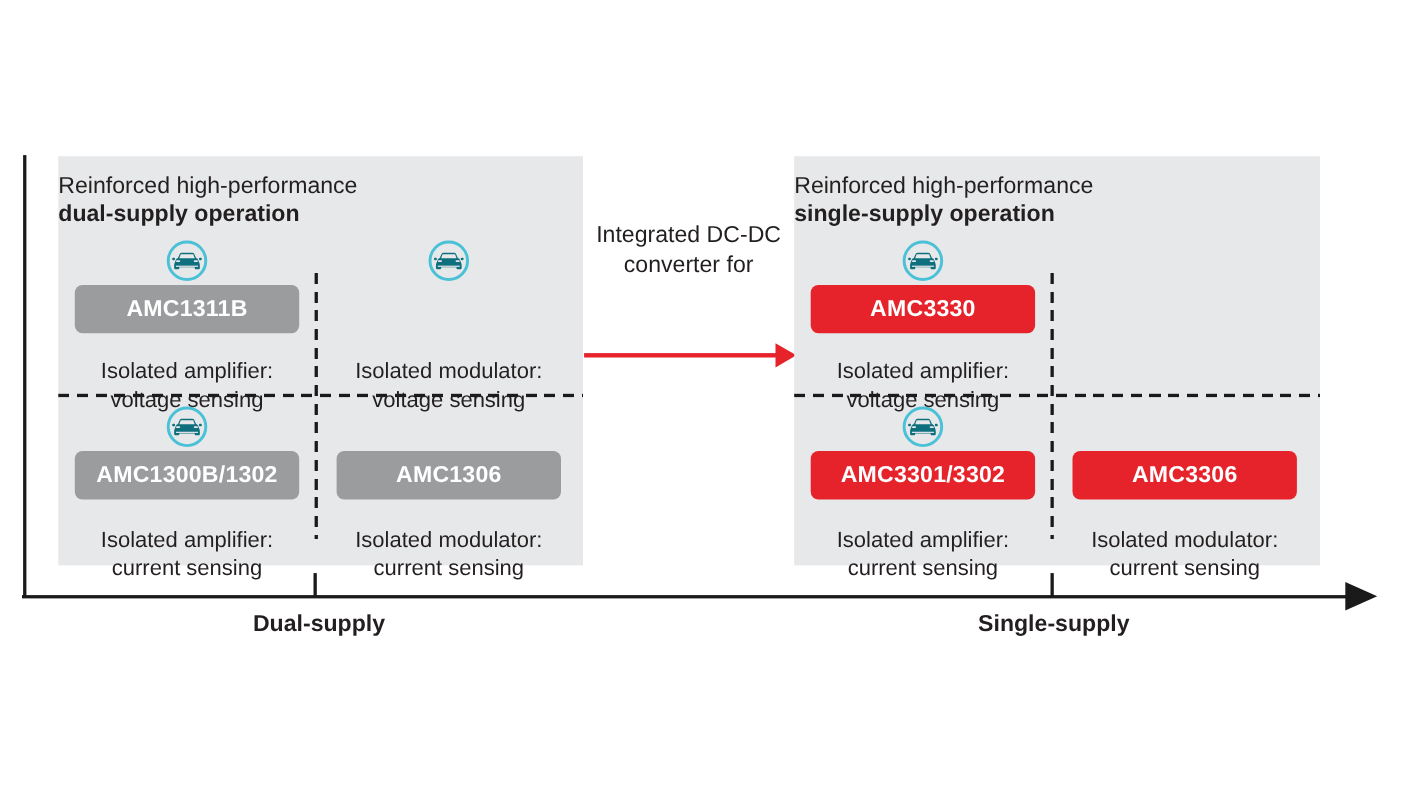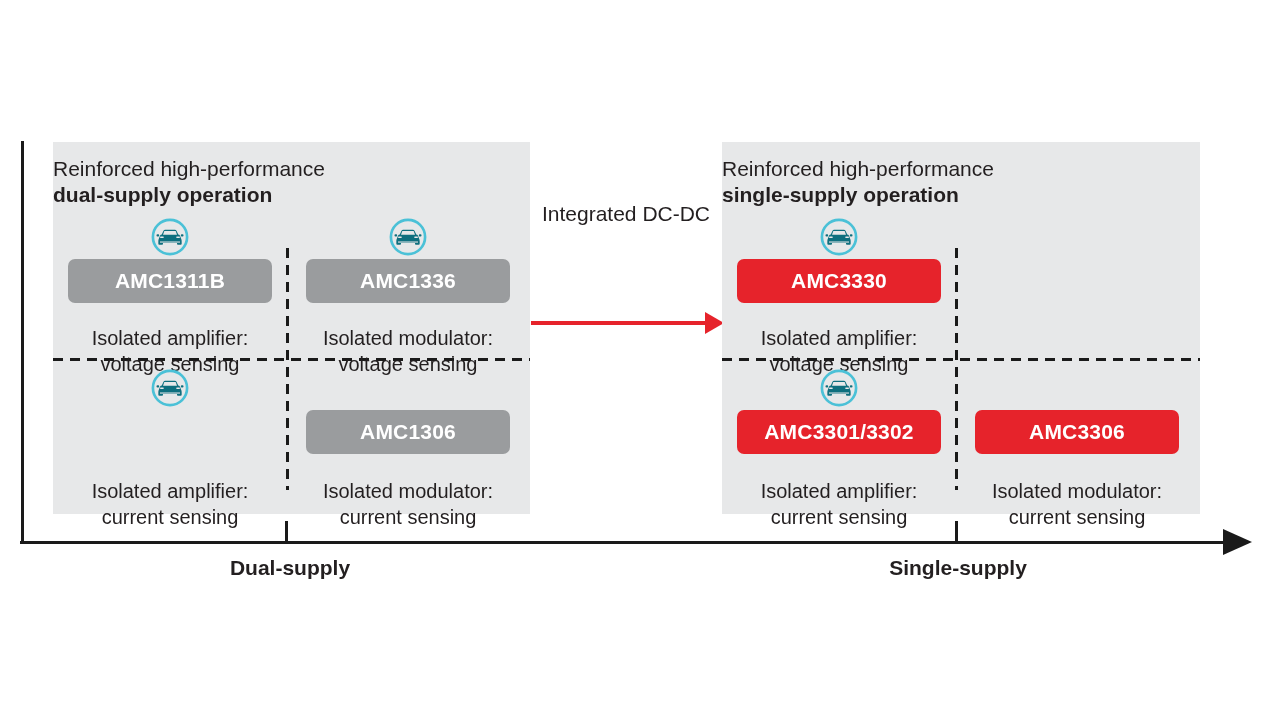--- a/index.html
+++ b/index.html
@@ -76,52 +76,53 @@
     <circle cx="24" cy="24" r="20.5" fill="none" stroke="var(--ring,#4bc1d7)" stroke-width="3.2"></circle>
     <path fill="var(--teal,#0e6f7e)" d="M10.5 26.5 l1.6 -4.2 q0.7 -1.1 2 -1.3 l2.1 -4.6 q0.6 -1.2 1.9 -1.2 h11.8 q1.3 0 1.9 1.2 l2.1 4.6 q1.3 0.2 2 1.3 l1.6 4.2 q0.5 1.2 0.5 2.5 v3.2 q0 1.1 -1.1 1.1 h-3.4 q-1.1 0 -1.1 -1.1 v-1 h-16.8 v1 q0 1.1 -1.1 1.1 h-3.4 q-1.1 0 -1.1 -1.1 v-3.2 q0 -1.3 0.5 -2.5 Z"></path>
     <path fill="var(--panel-bg,#e7e8e9)" d="M17.2 16.9 h13.6 l1.6 4.3 h-16.8 Z"></path>
     <rect x="12" y="23.4" width="4.6" height="1.9" rx="0.95" fill="var(--panel-bg,#e7e8e9)"></rect>
     <rect x="31.4" y="23.4" width="4.6" height="1.9" rx="0.95" fill="var(--panel-bg,#e7e8e9)"></rect>
     <rect x="7.8" y="20.8" width="3.2" height="2.6" rx="1.2" fill="var(--teal,#0e6f7e)"></rect>
     <rect x="37" y="20.8" width="3.2" height="2.6" rx="1.2" fill="var(--teal,#0e6f7e)"></rect>
     <rect x="12" y="29.4" width="24" height="1.3" fill="var(--panel-bg,#e7e8e9)"></rect>
   </svg>
 </div>
-    <div class="chip gray" style="left:253px;top:117px">AMC1336</div>
     <div class="desc" style="left:245px;top:167px">
       <div>Isolated modulator:</div>
       <div>voltage sensing</div>
     </div>
 
     <div class="car" style="left:97px;top:226px">
   <svg viewBox="0 0 48 48" width="40" height="40" aria-hidden="true">
     <circle cx="24" cy="24" r="20.5" fill="none" stroke="var(--ring,#4bc1d7)" stroke-width="3.2"></circle>
     <path fill="var(--teal,#0e6f7e)" d="M10.5 26.5 l1.6 -4.2 q0.7 -1.1 2 -1.3 l2.1 -4.6 q0.6 -1.2 1.9 -1.2 h11.8 q1.3 0 1.9 1.2 l2.1 4.6 q1.3 0.2 2 1.3 l1.6 4.2 q0.5 1.2 0.5 2.5 v3.2 q0 1.1 -1.1 1.1 h-3.4 q-1.1 0 -1.1 -1.1 v-1 h-16.8 v1 q0 1.1 -1.1 1.1 h-3.4 q-1.1 0 -1.1 -1.1 v-3.2 q0 -1.3 0.5 -2.5 Z"></path>
     <path fill="var(--panel-bg,#e7e8e9)" d="M17.2 16.9 h13.6 l1.6 4.3 h-16.8 Z"></path>
     <rect x="12" y="23.4" width="4.6" height="1.9" rx="0.95" fill="var(--panel-bg,#e7e8e9)"></rect>
     <rect x="31.4" y="23.4" width="4.6" height="1.9" rx="0.95" fill="var(--panel-bg,#e7e8e9)"></rect>
     <rect x="7.8" y="20.8" width="3.2" height="2.6" rx="1.2" fill="var(--teal,#0e6f7e)"></rect>
     <rect x="37" y="20.8" width="3.2" height="2.6" rx="1.2" fill="var(--teal,#0e6f7e)"></rect>
     <rect x="12" y="29.4" width="24" height="1.3" fill="var(--panel-bg,#e7e8e9)"></rect>
   </svg>
 </div>
+    <div class="chip gray" style="left:15px;top:268px">AMC1300B/1302</div>
     <div class="desc" style="left:7px;top:320px">
       <div>Isolated amplifier:</div>
       <div>current sensing</div>
     </div>
 
     <div class="chip gray" style="left:253px;top:268px">AMC1306</div>
     <div class="desc" style="left:245px;top:320px">
       <div>Isolated modulator:</div>
       <div>current sensing</div>
     </div>
   </section>
 
   <div class="annot">
     <div>Integrated DC-DC</div>
+    <div>converter for</div>
   </div>
   <div class="rarrow-shaft"></div>
   <div class="rarrow-head"></div>
 
   <section class="panel" style="left:722px;width:478px">
     <div class="t1">Reinforced high-performance</div>
     <div class="t2">single-supply operation</div>
     <div class="vdash"></div>
     <div class="hdash"></div>
 

